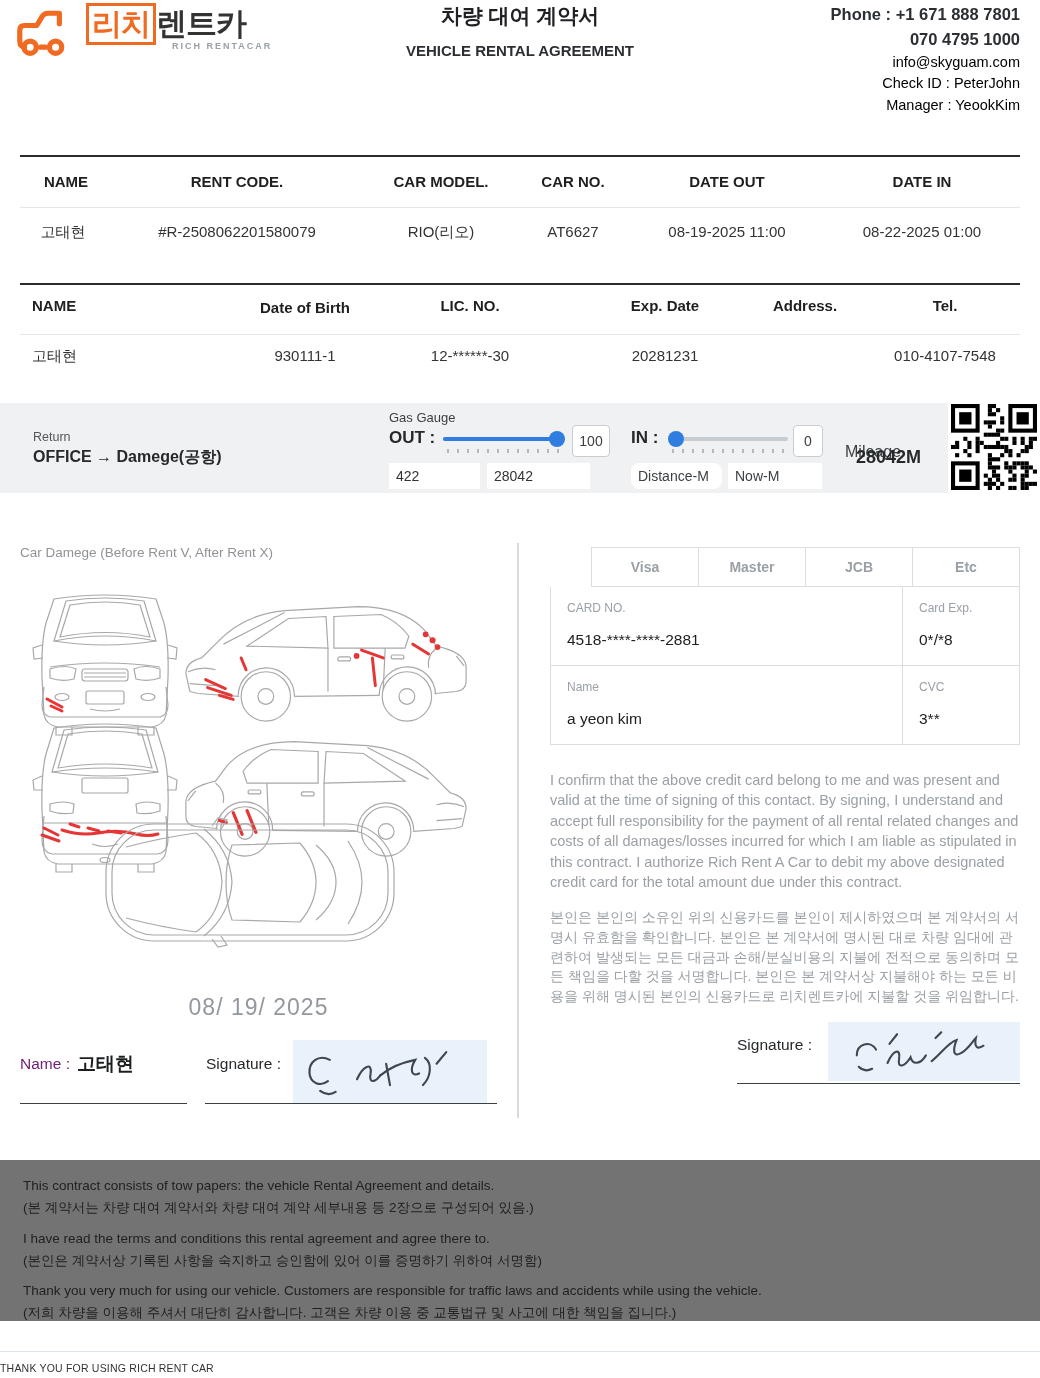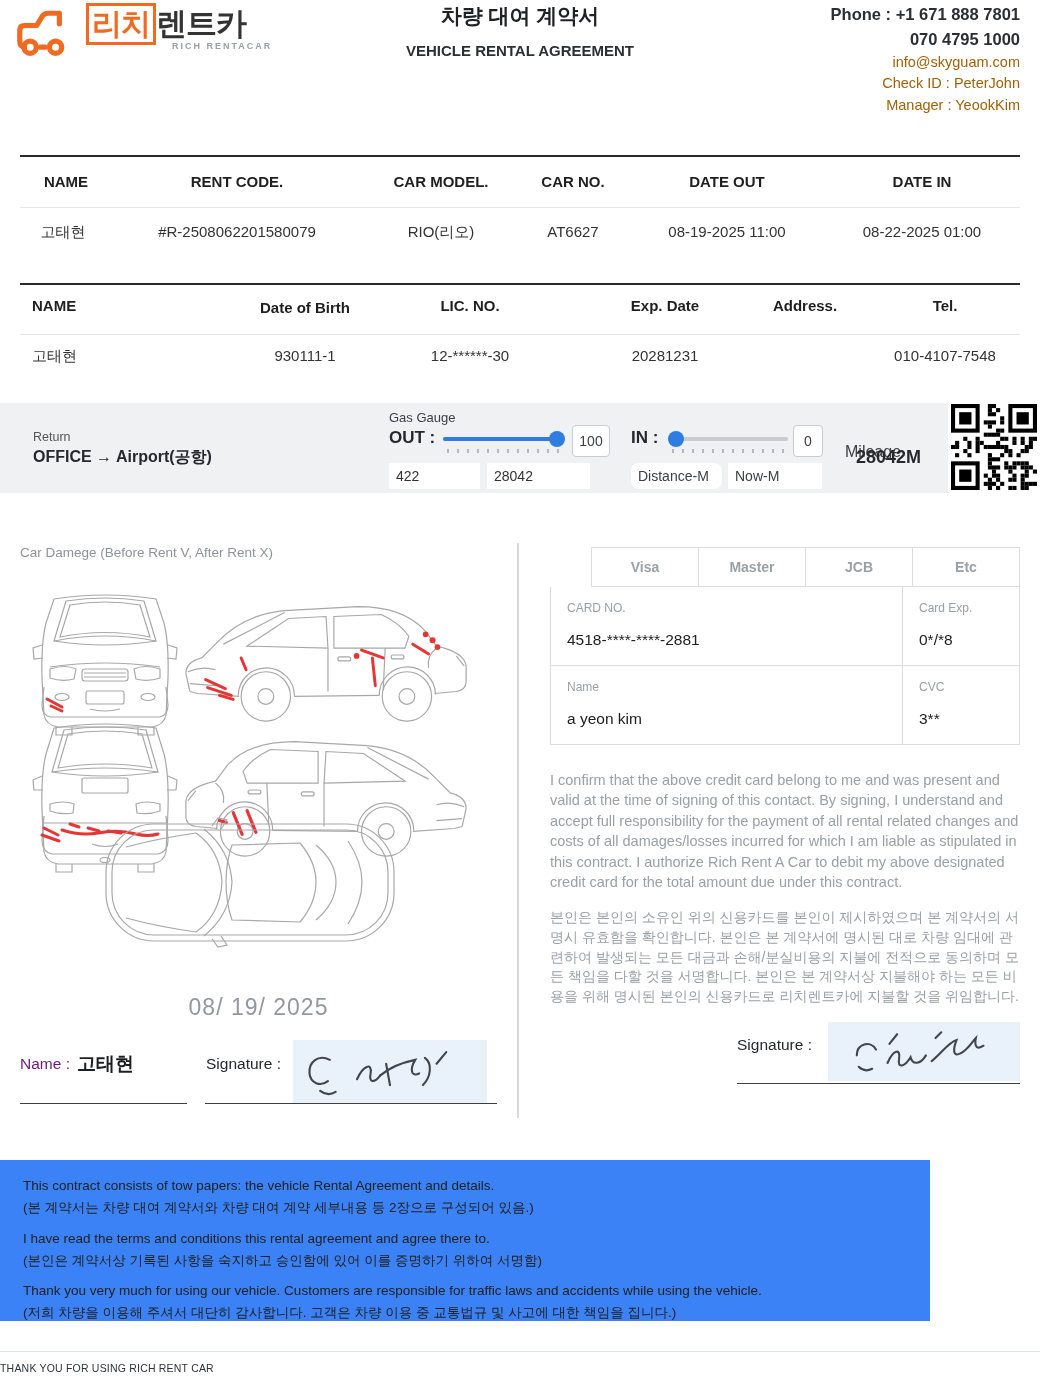--- a/index.html
+++ b/index.html
@@ -11,21 +11,21 @@
   .logo-wrap { position:absolute; left:16px; top:8px; display:flex; align-items:flex-start; }
   .logo-text { margin-left:4px; line-height:1; }
   .logo-ko1 { color:#f06a21; font-weight:800; font-size:30px; border:3px solid #f06a21; padding:1px 3px 2px; letter-spacing:-1px; }
   .logo-ko2 { color:#333; font-weight:800; font-size:31px; letter-spacing:-1px; }
   .logo-sub { display:block; font-size:9px; color:#9aa0a6; letter-spacing:2px; margin-top:3px; margin-left:86px; font-weight:700; }
   .title-block { position:absolute; left:0; right:0; top:2px; text-align:center; }
   .title-ko { font-size:21px; font-weight:700; color:#202124; }
   .title-en { font-size:15px; font-weight:700; color:#2b2f33; margin-top:12px; }
   .contact { position:absolute; right:20px; top:2px; text-align:right; line-height:1.5; }
   .contact .bold { font-weight:700; font-size:16.5px; color:#2b2f33; display:block; }
-  .contact .reg { font-weight:400; font-size:14.5px; color:#a16207; display:block; }
+  .contact .reg { font-weight:400; font-size:14.5px; color:#000000; display:block; }
 
   
   .hline { position:absolute; left:20px; right:20px; }
   .dark  { border-top:2px solid #2b2b2b; }
   .lite  { border-top:1px solid #e6e6e6; }
 
   .cell { position:absolute; transform:translateX(-50%); white-space:nowrap; font-size:15px; color:#333; }
   .cell.hd { font-weight:700; color:#1f1f1f; }
   .cell.left { transform:none; }
 
@@ -68,21 +68,21 @@
   .ct-cell.big { width:352px; border-right:none; }
   .ct-cell.sml { width:118px; }
   .ct-label { font-size:12px; color:#9aa0a6; display:block; }
   .ct-value { font-size:15.5px; color:#212121; display:block; margin-top:16px; }
   .para { position:absolute; left:550px; width:470px; color:#9aa0a6; }
   .para.en { top:770px; font-size:14.5px; line-height:20.4px; }
   .para.ko { top:908px; font-size:14px; line-height:19.8px; }
   .sig-label-r { position:absolute; left:737px; top:1036px; font-size:15.5px; color:#26292c; }
 
   
-  .footbox { position:absolute; left:0; top:1160px; width:930px; height:161px; background:#3b82f6; padding:17px 23px 0; }
+  .footbox { position:absolute; left:0; top:1160px; width:1040px; height:161px; background:#737373; padding:17px 23px 0; }
   .footbox p { font-size:13.5px; color:#212121; line-height:1.28; }
   .footbox p.gap { margin-top:13px; }
   .footbox p.tight { margin-top:5px; }
   .bottomline { position:absolute; left:0; right:0; top:1351px; border-top:1px solid #dde4ea; }
   .thanks { position:absolute; left:0; right:0; top:1362px; text-align:left; font-size:10.5px; color:#2f3337; letter-spacing:.2px; }
 
   svg.lineart { display:block; }
 </style>
 </head>
 <body>
@@ -142,21 +142,21 @@
   <div class="hline lite" style="top:334px"></div>
   <span class="cell left" style="left:32px; top:347px">고태현</span>
   <span class="cell" style="left:305px; top:347px">930111-1</span>
   <span class="cell" style="left:470px; top:347px">12-******-30</span>
   <span class="cell" style="left:665px; top:347px">20281231</span>
   <span class="cell" style="left:805px; top:347px"></span>
   <span class="cell" style="left:945px; top:347px">010-4107-7548</span>
 
   <div class="gasbar">
     <span class="ret-label">Return</span>
-    <span class="ret-value">OFFICE → Airport(공항)</span>
+    <span class="ret-value">OFFICE → Damege(공항)</span>
 
     <span class="gg-label">Gas Gauge</span>
 
     <span class="io-label" style="left:389px; top:25px">OUT :</span>
     <div class="slider" style="left:443px; top:28px; width:122px">
       <div class="track"></div>
         <div class="fill" style="width:116px"></div>
       <div class="thumb" style="left:106px"></div>
     </div>
     <div class="ticks" style="left:447px; top:46px; width:118px"></div>

